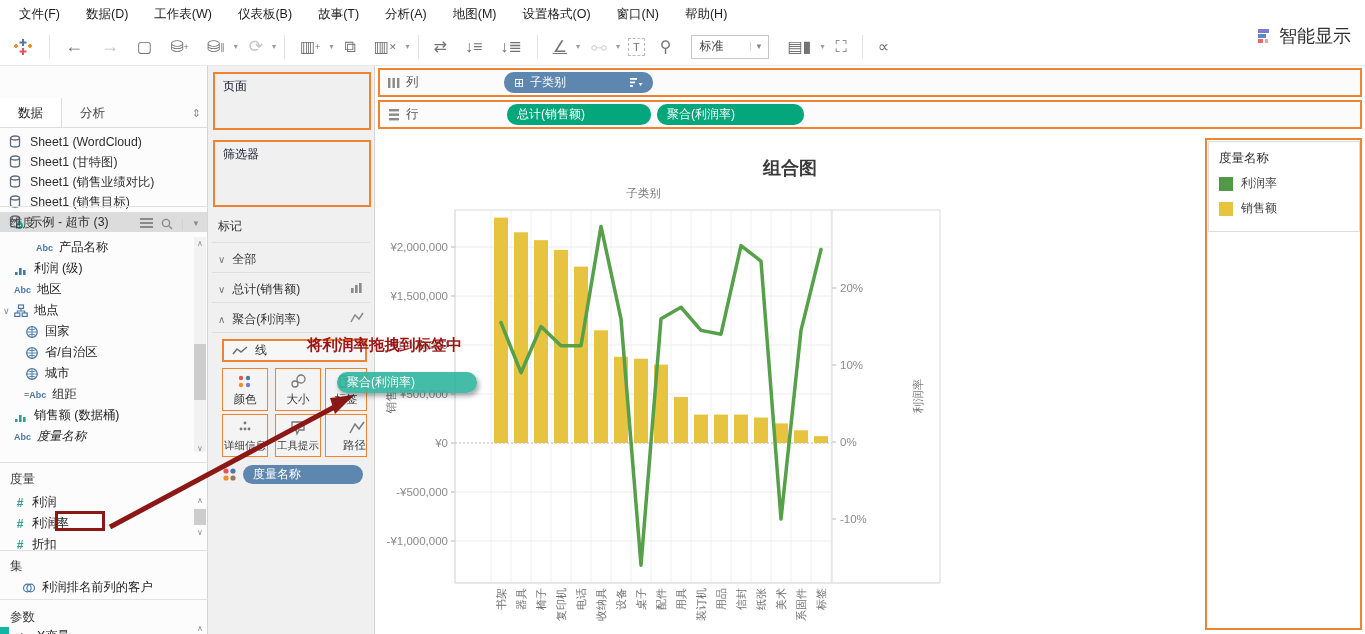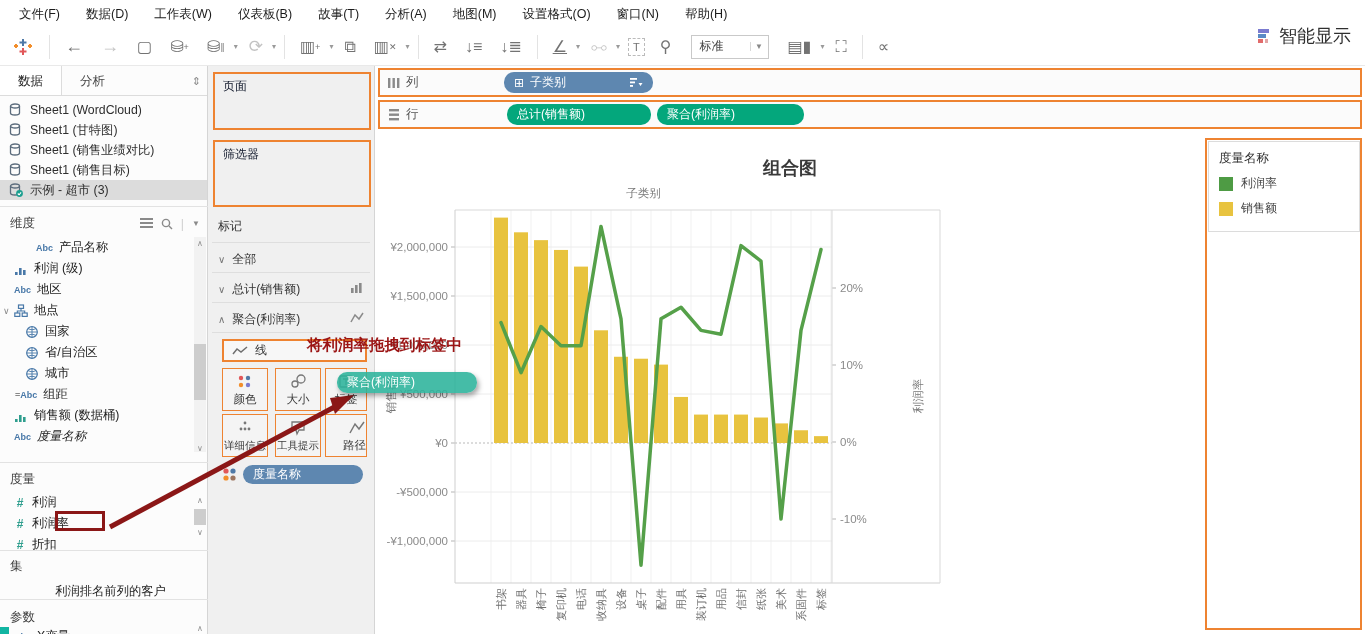--- a/index.html
+++ b/index.html
@@ -20,21 +20,21 @@
   #view-select span.val { flex:1; padding-left:8px; color:#444; }
   #view-select span.dd { border-left:1px solid #d8d8d8; width:18px; text-align:center; font-size:8px; color:#888; }
   #showme-btn { position:absolute; right:14px; top:24px; display:flex; align-items:center; gap:6px; color:#2f2f2f; font-size:18px; }
 
   
   #data-pane { position:absolute; left:0; top:66px; width:208px; height:568px; background:#fcfcfc; border-right:1px solid #d5d5d5; }
   #cards-pane { position:absolute; left:208px; top:66px; width:167px; height:568px; background:#f0f0f0; border-right:1px solid #d5d5d5; }
   #sheet-area { position:absolute; left:375px; top:66px; width:990px; height:568px; background:#fff; }
 
   
-  #dp-tabs { display:flex; height:30px; border-bottom:1px solid #dcdcdc; align-items:stretch; background:#fcfcfc; }
+  #dp-tabs { display:flex; height:30px; border-bottom:1px solid #dcdcdc; align-items:stretch; background:#fcfcfc;margin-top:32px; }
   .dp-tab { padding:0 18px; line-height:30px; font-size:12.5px; color:#444; }
   .dp-tab.active { background:#fff; border-right:1px solid #dcdcdc; color:#222; }
   #dp-tab-swap { margin-left:auto; color:#8a8a8a; font-size:11px; line-height:30px; padding-right:6px; }
   .src-row { display:flex; align-items:center; height:20px; padding-left:9px; gap:7px; color:#2e2e2e; font-size:12.3px; }
   .src-row.sel { background:#dcdcdc; }
   .sec-head { font-size:12.5px; color:#3c3c3c; padding-left:10px; display:flex; align-items:center; }
   .field-row { display:flex; align-items:center; height:21px; gap:6px; color:#222; font-size:12.3px; position:relative; }
   .field-row .exp { position:absolute; left:3px; color:#888; font-size:9px; }
   .abc-ic { color:#4878a8; font-size:9px; font-weight:bold; letter-spacing:0; }
   .hash-ic { color:#2f9e8e; font-weight:bold; font-size:12px; width:12px; text-align:center; }
@@ -254,21 +254,21 @@
         </svg>
         <span style="">省/自治区</span>
       </div>
       <div class="field-row" style="padding-left: 25px;">
         <svg width="14" height="14" viewBox="0 0 14 14">
           <circle cx="7" cy="7" r="5.3" fill="none" stroke="#4878a8" stroke-width="1.2"></circle>
           <path d="M1.7 7h10.6M7 1.7v10.6M3 3.5c2.5 1.6 5.5 1.6 8 0M3 10.5c2.5-1.6 5.5-1.6 8 0" fill="none" stroke="#4878a8" stroke-width="0.9"></path>
         </svg>
         <span style="">城市</span>
       </div>
-      <div class="field-row" style="padding-left: 15px;">
+      <div class="field-row" style="padding-left: 24px;">
         <span class="abc-ic"><i style="color:#888;font-style:normal">=</i>Abc</span>
         <span style="">组距</span>
       </div>
       <div class="field-row" style="padding-left: 14px;">
         <svg width="14" height="14" viewBox="0 0 14 14">
           <rect x="1" y="10" width="2.6" height="3" fill="#2f9e8e"></rect>
           <rect x="5" y="6" width="2.6" height="7" fill="#2f9e8e"></rect>
           <rect x="9" y="8" width="2.6" height="5" fill="#2f9e8e"></rect>
         </svg>
         <span style="">销售额 (数据桶)</span>
@@ -301,21 +301,21 @@
       </div>
     </div>
   <div class="sb-arrow" style="left:194px; top:430px;">∧</div>
   <div class="sb-thumb" style="left:194px; top:443px; height:16px;"></div>
   <div class="sb-arrow" style="left:194px; top:462px;">∨</div>
   <div class="hdiv" style="top:484px"></div>
   <div class="sec-head" style="position:absolute; left:0; top:489px; width:208px; height:22px;">
     <span>集</span>
   </div>
   <div id="set-list" style="position:absolute; left:0; top:511px; width:193px;">
-      <div class="field-row" style="padding-left: 28px; flex-direction: column;">
+      <div class="field-row" style="padding-left: 22px;">
         <svg width="14" height="14" viewBox="0 0 14 14">
           <circle cx="5.3" cy="7" r="3.8" fill="none" stroke="#4878a8" stroke-width="1.2"></circle>
           <circle cx="8.7" cy="7" r="3.8" fill="none" stroke="#4878a8" stroke-width="1.2"></circle>
         </svg>
         <span>利润排名前列的客户</span>
       </div>
     </div>
   <div class="hdiv" style="top:533px"></div>
   <div class="sec-head" style="position:absolute; left:0; top:538px; width:208px; height:22px;align-items:flex-end;">
     <span>参数</span>

